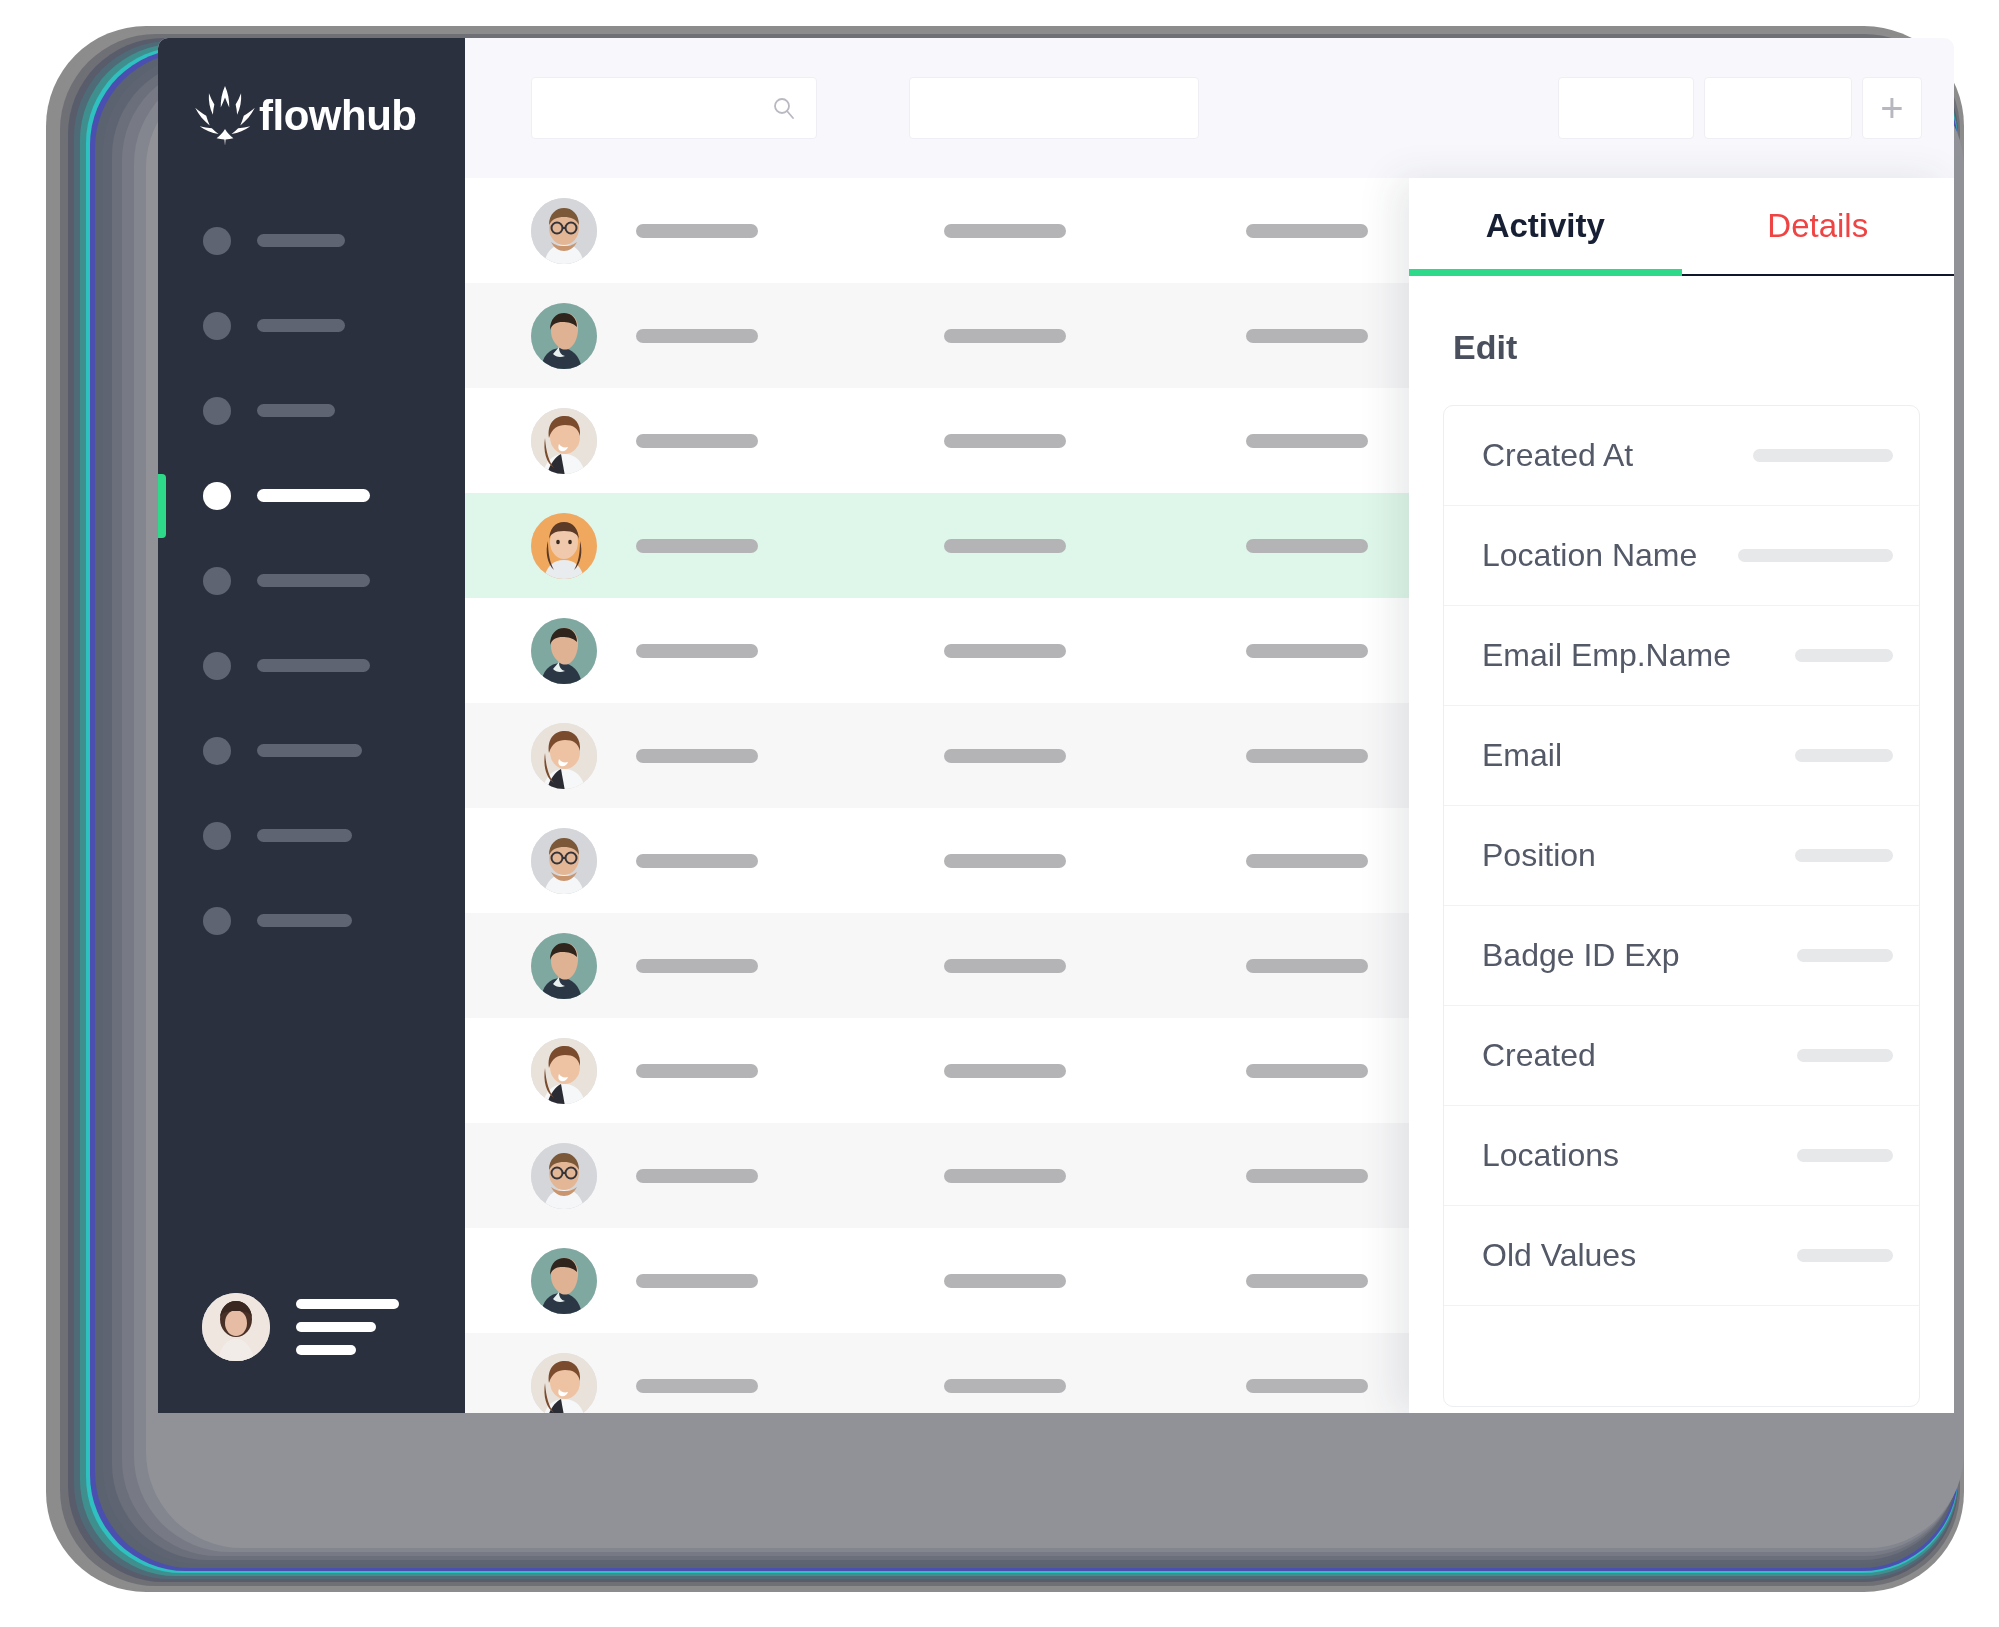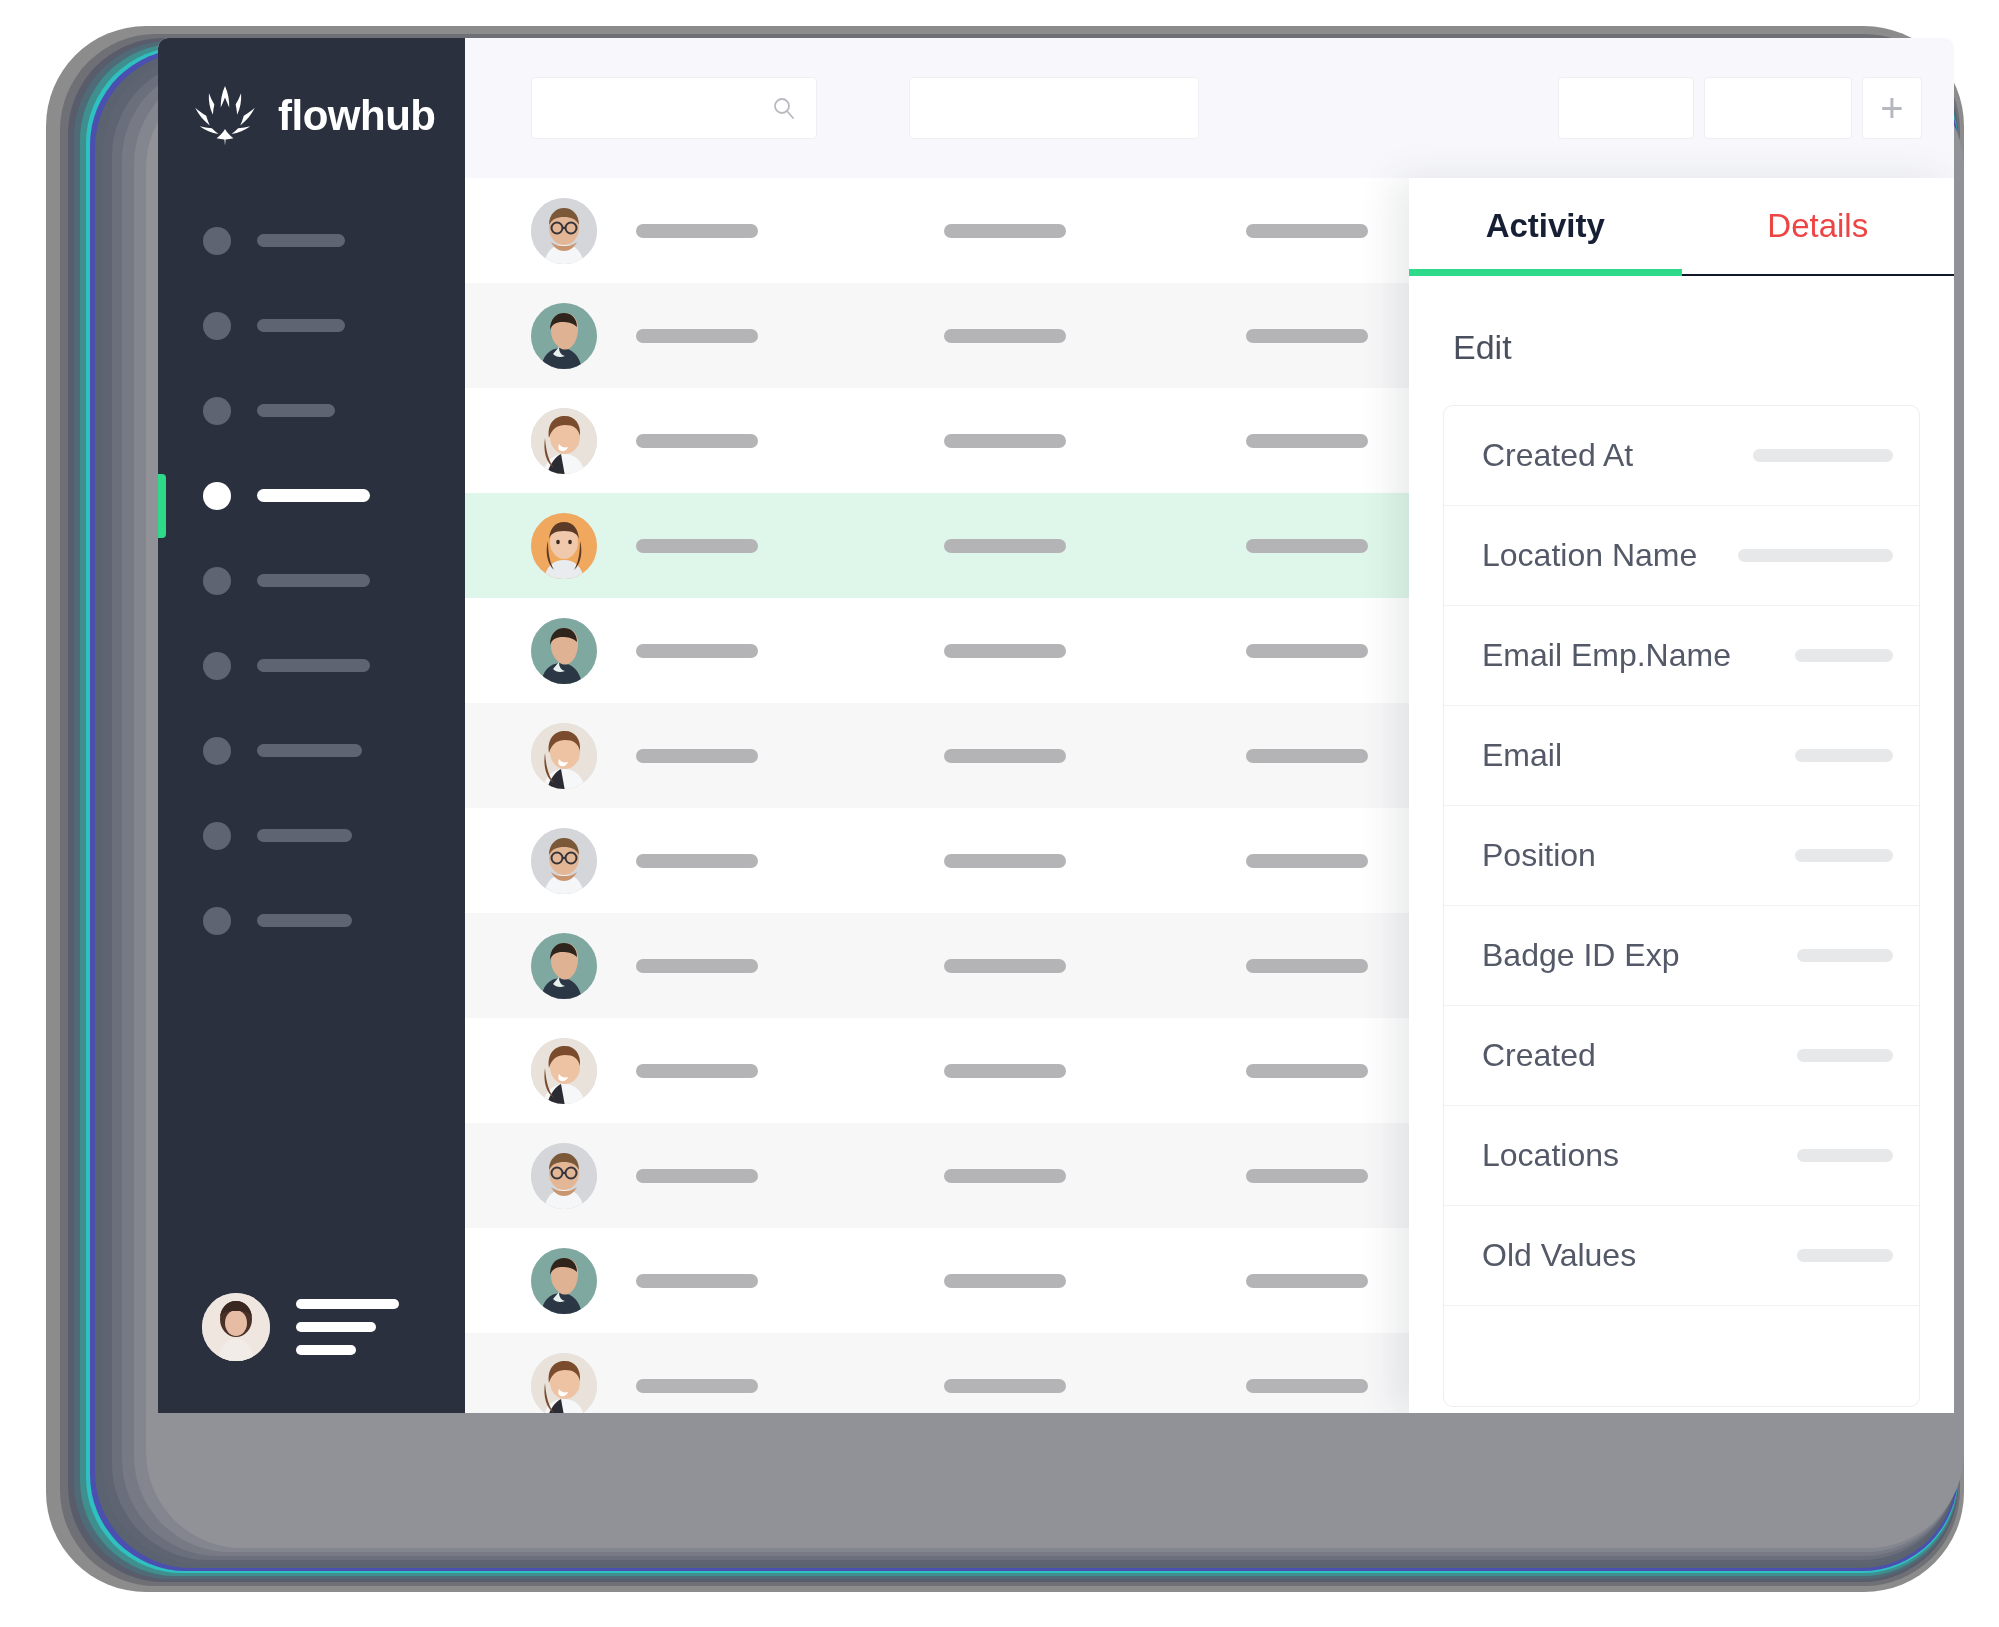--- a/index.html
+++ b/index.html
@@ -52,21 +52,21 @@
 
   
   .sidebar {
     width: 307px; height: 100%;
     background: #2b303e;
     position: relative;
     flex: none;
   }
   .logo-row {
     display: flex; align-items: center;
-    gap: 22px;
+    gap: 3px;
     padding: 48px 0 0 36px;
   }
   .leaf { width: 62px; height: 60px; flex: none; }
   .logo-text {
     color: #ffffff;
     font-size: 42px;
     font-weight: 700;
     letter-spacing: -0.5px;
     line-height: 1;
   }
@@ -194,21 +194,21 @@
     color: #ef4444;
   }
   .tab.active { color: #171f35; font-weight: 700; }
   .tab.active::after {
     content: ""; position: absolute;
     left: 0; right: 0; bottom: -2px;
     height: 7px; background: #2fd98a;
   }
   .panel-body { flex: 1; min-height: 0; padding: 0 34px; overflow: hidden; }
   .panel-title {
-    font-size: 34px; color: #4a4f5e; font-weight: 400;
+    font-size: 34px; color: #4a4f5e; font-weight: 700;
     padding: 52px 0 38px 10px;
   }
   .detail-card {
     border: 1px solid #eceef1;
     border-radius: 10px;
     overflow: hidden;
   }
   .drow {
     display: flex; align-items: center;
     height: 100px;

